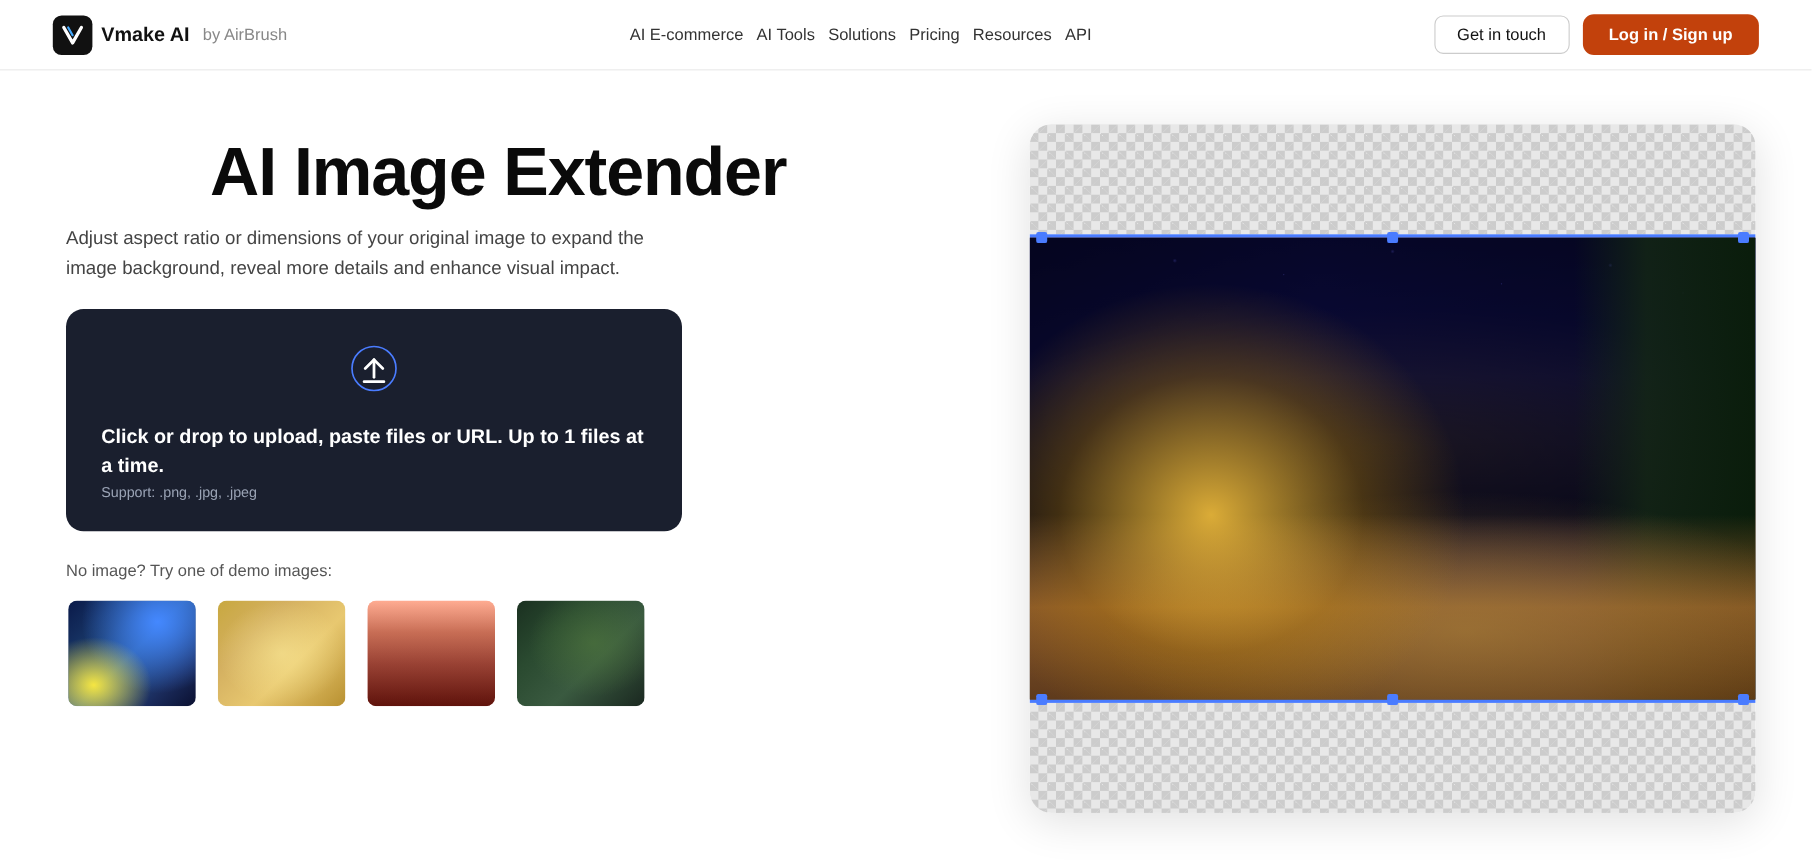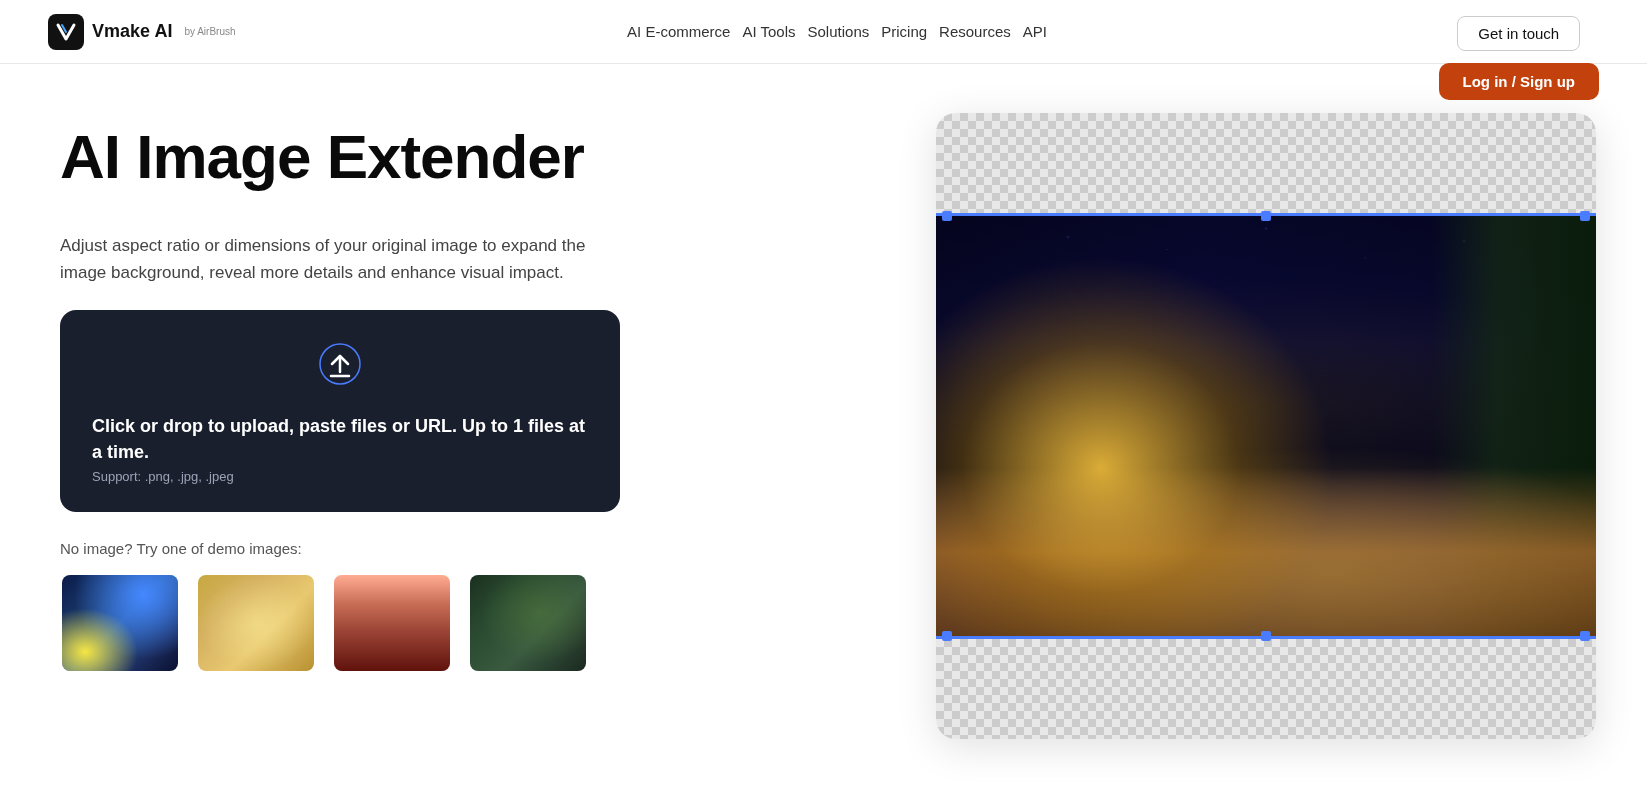--- a/index.html
+++ b/index.html
@@ -11,44 +11,44 @@
       padding: 16px 48px; height: 64px; border-bottom: 1px solid #e8e8e8;
       position: sticky; top: 0; background: #fff; z-index: 100;
     }
     .nav-logo { display: flex; align-items: center; gap: 8px; cursor: pointer; }
     .logo-icon {
       width: 36px; height: 36px; background: #111; border-radius: 8px;
       display: flex; align-items: center; justify-content: center;
     }
     .logo-icon svg { width: 22px; height: 22px; }
     .logo-text { font-size: 18px; font-weight: 700; color: #111; }
-    .logo-by { font-size: 10px; color: #888; margin-left: 4px; font-weight: 400; }
+    .logo-by { font-size: 15px; color: #888; margin-left: 4px; font-weight: 400; }
     .nav-links { display: flex; align-items: center; gap: 12px; }
     .nav-link { font-size: 15px; color: #333; cursor: pointer; text-decoration: none; }
-    .nav-actions { display: flex; align-items: center; gap: 12px; flex-direction: column; }
+    .nav-actions { display: flex; align-items: center; gap: 12px; }
     .btn-touch {
       padding: 8px 20px; border: 1.5px solid #ccc; border-radius: 8px;
       font-size: 15px; color: #111; background: #fff; cursor: pointer; font-weight: 500;
     }
     .btn-signup {
       padding: 10px 24px; border: none; border-radius: 10px;
       font-size: 15px; color: #fff; background: #c2410c; cursor: pointer; font-weight: 600;
     }
 
     
     .main { display: flex; min-height: calc(100vh - 64px); }
 
     
     .left-panel {
       flex: 0 0 55%; padding: 60px 60px 40px 60px;
       display: flex; flex-direction: column; gap: 0;
     }
     .page-title {
       font-size: 62px; font-weight: 800; line-height: 1.08;
-      color: #0a0a0a; margin-bottom: 41px; letter-spacing: -1px;
+      color: #0a0a0a; margin-bottom: 12px; letter-spacing: -1px; text-align: center;
     }
     .page-desc {
       font-size: 17px; color: #444; line-height: 1.6;
       max-width: 560px; margin-bottom: 24px;
     }
 
     
     .upload-box {
       background: #1a1f2e; border-radius: 16px;
       padding: 28px 32px; display: flex; align-items: center; gap: 24px;

